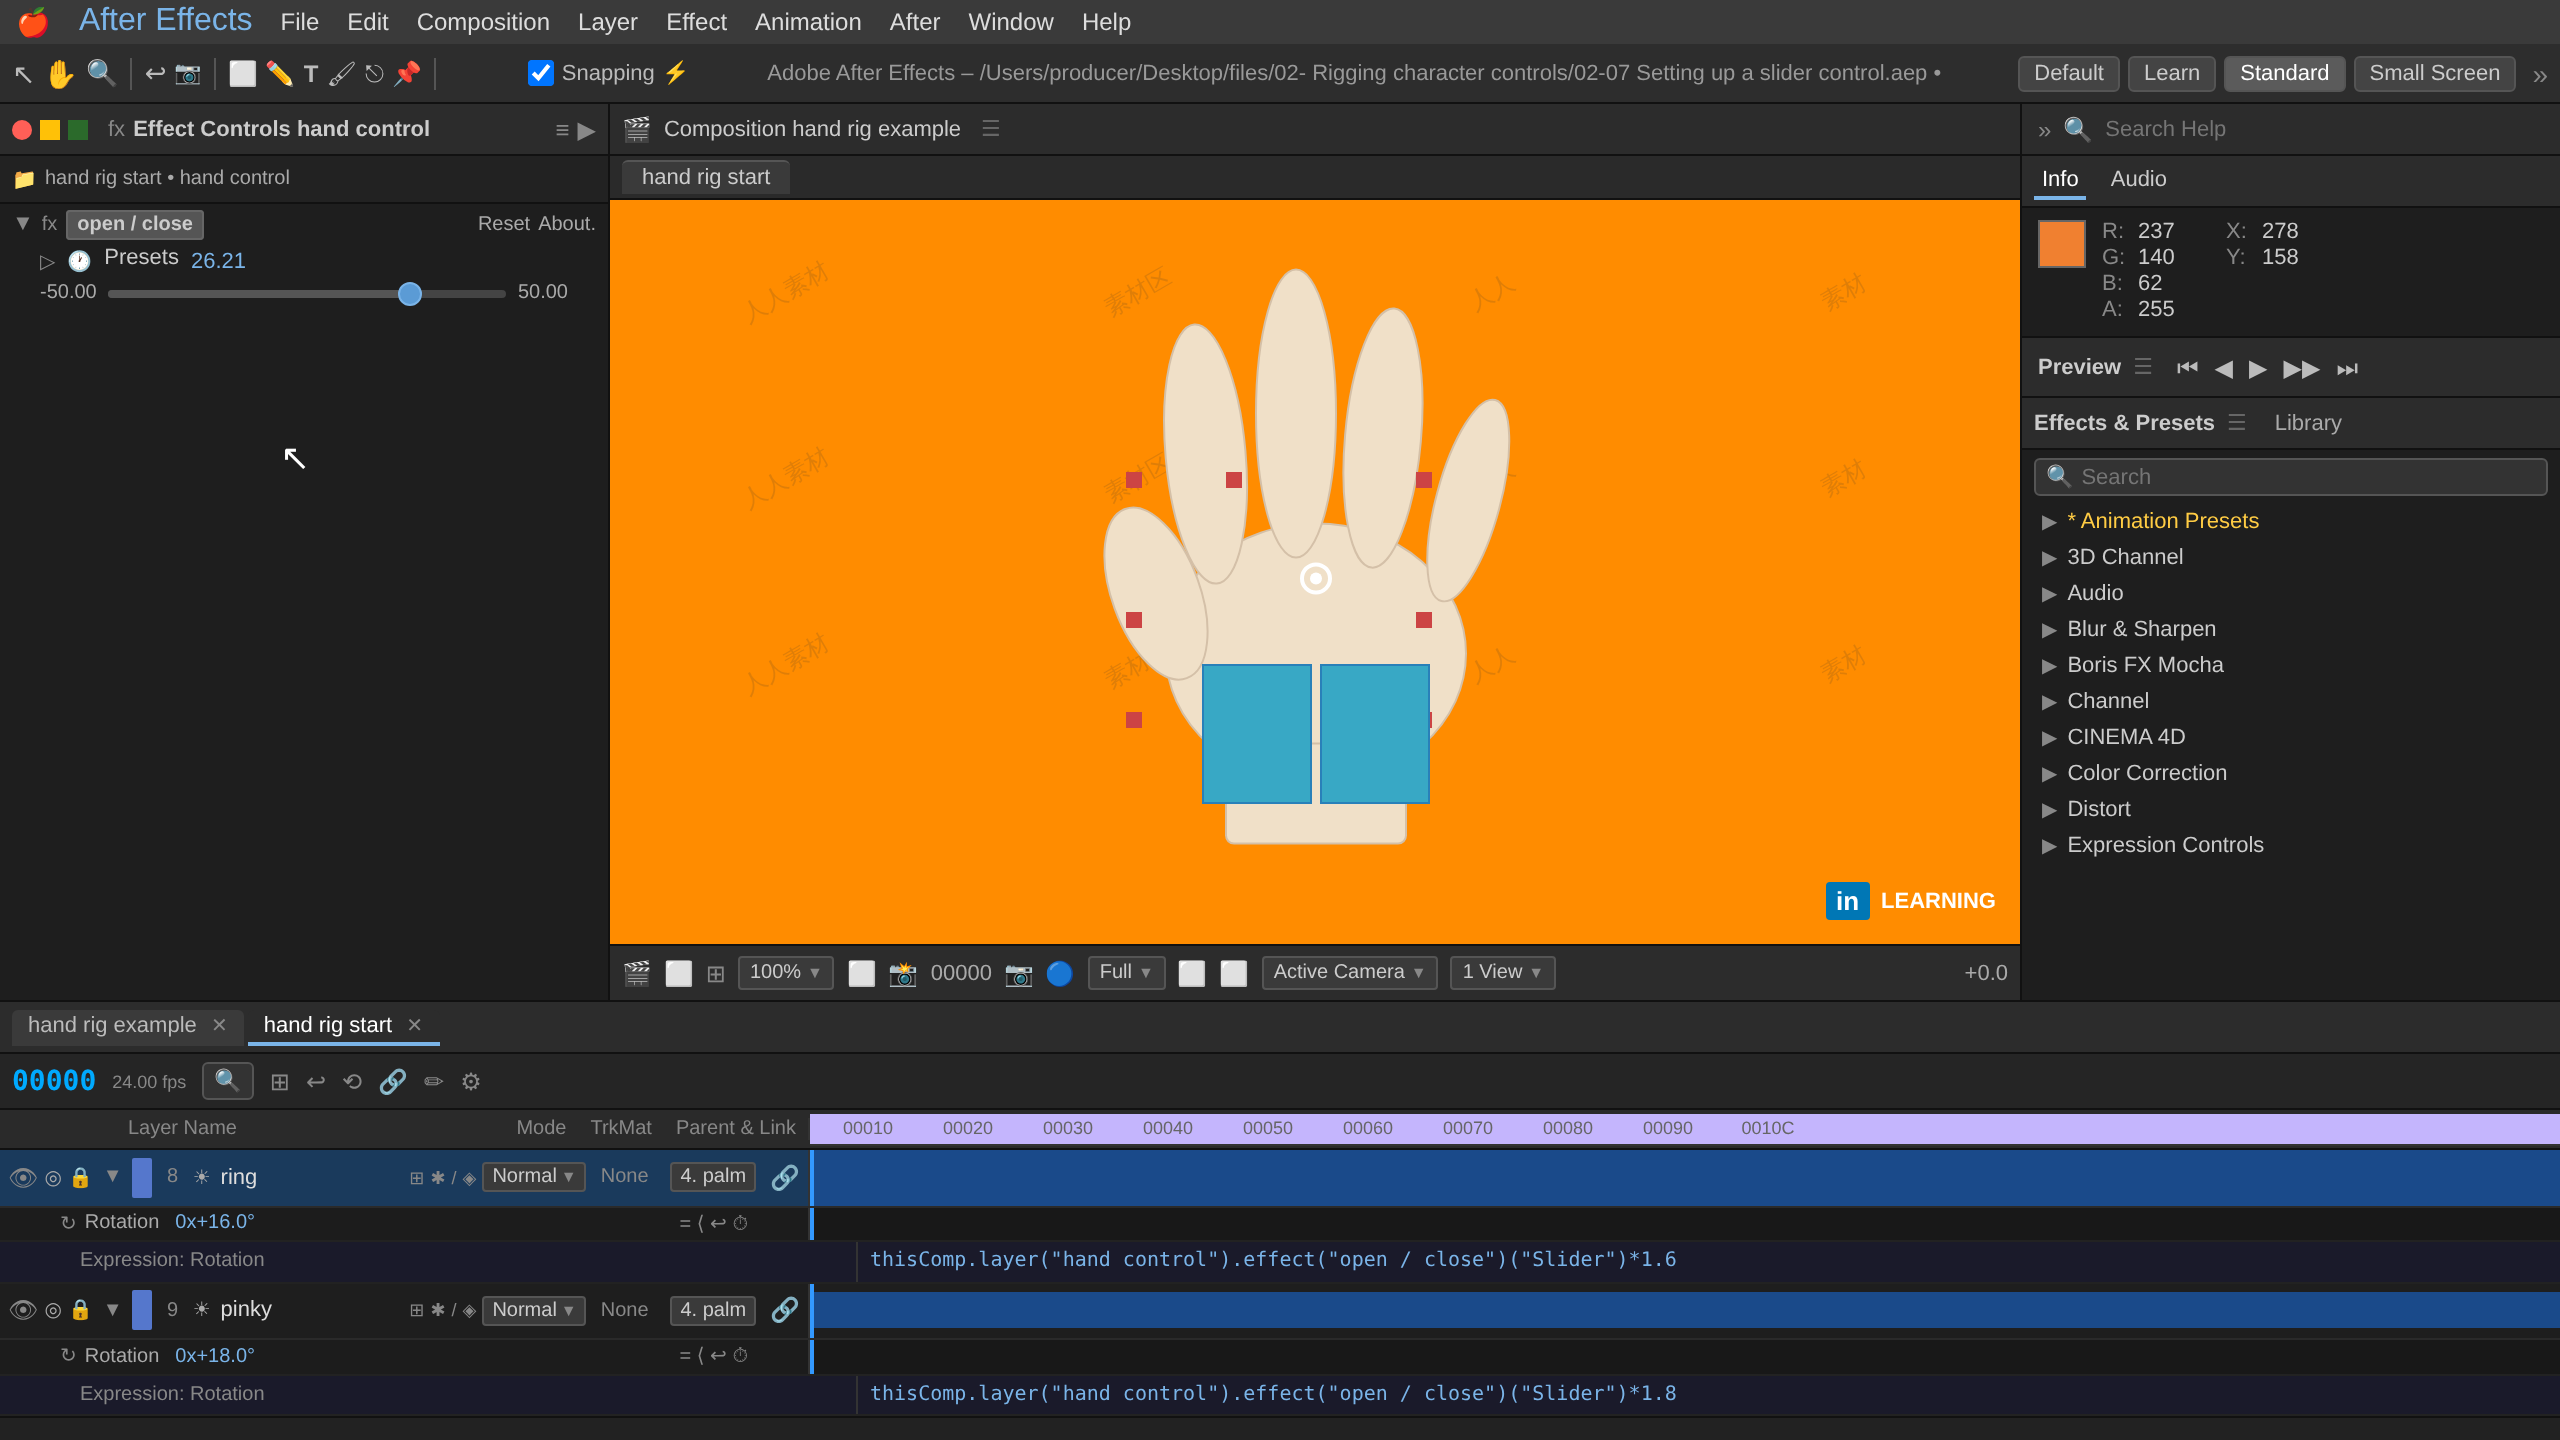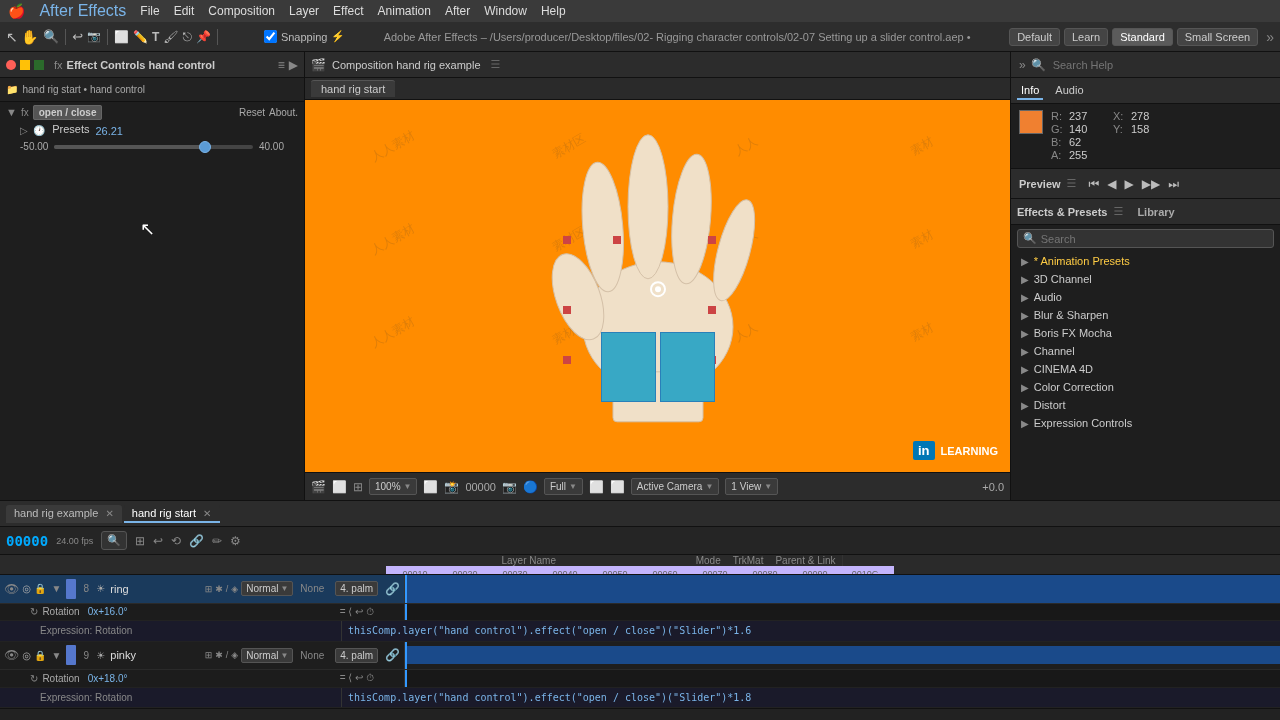--- a/index.html
+++ b/index.html
@@ -416,21 +416,20 @@
     }
 
     
     .layer-columns-header {
       height: 20px;
       background: #2a2a2a;
       display: flex;
       align-items: center;
       border-bottom: 1px solid #111;
       flex-shrink: 0;
-      flex-direction: column;
     }
     .layer-left-header {
       width: 405px;
       display: flex;
       align-items: center;
       padding: 0 6px;
       gap: 4px;
       border-right: 1px solid #333;
     }
     .col-label { color: #888; font-size: 10px; }
@@ -571,21 +570,21 @@
     }
 
     .expr-sub-row {
       height: 24px;
       display: flex;
       align-items: center;
       border-bottom: 1px solid #222;
       background: #1a1a2a;
     }
     .expr-sub-left {
-      width: 342px;
+      width: 429px;
       padding: 0 40px;
       color: #888;
       font-size: 10px;
       border-right: 1px solid #333;
       height: 100%;
       display: flex;
       align-items: center;
       flex-shrink: 0;
     }
     .expr-sub-right {
@@ -683,21 +682,21 @@
           <span style="color:#888;font-size:10px;">🕐</span>
           <span class="slider-label">Presets</span>
           <span class="slider-value">26.21</span>
         </div>
         <div class="slider-row">
           <span class="slider-min">-50.00</span>
           <div class="slider-track">
             <div class="slider-fill" style="width:76%;"></div>
             <div class="slider-thumb" style="left:calc(76% - 6px);"></div>
           </div>
-          <span class="slider-max">40.00</span>
+          <span class="slider-max">50.00</span>
         </div>
       </div>
     </div>
 
     <div style="flex:1;">
       <div style="position:relative;width:100%;height:100%;">
         <div style="position:absolute;left:140px;top:60px;color:#fff;font-size:18px;pointer-events:none;">↖</div>
       </div>
     </div>
   </div>
@@ -858,21 +857,21 @@
         <button class="preview-btn">◀</button>
         <button class="preview-btn">▶</button>
         <button class="preview-btn">▶▶</button>
         <button class="preview-btn">⏭</button>
       </div>
     </div>
 
     <div class="fx-header">
       <span class="fx-title">Effects &amp; Presets</span>
       <span style="color:#666;font-size:11px;cursor:pointer;">☰</span>
-      <span style="margin-left:8px;font-weight:bold;" class="fx-library">Library</span>
+      <span style="margin-left:8px;" class="fx-library">Library</span>
     </div>
 
     <div class="fx-search">
       <span class="fx-search-icon">🔍</span>
       <input class="fx-search-input" placeholder="Search" style="">
     </div>
 
     <div class="fx-list">
       <div class="fx-item">
         <span class="fx-arrow">▶</span>

